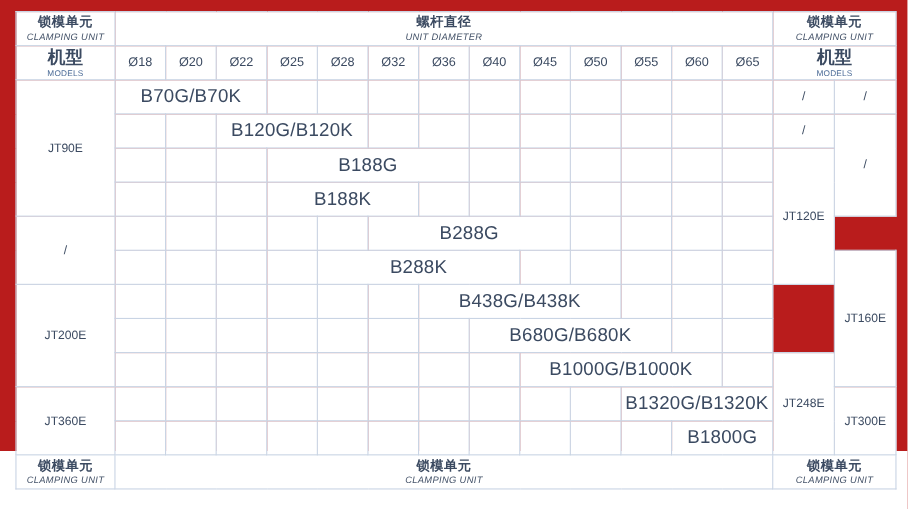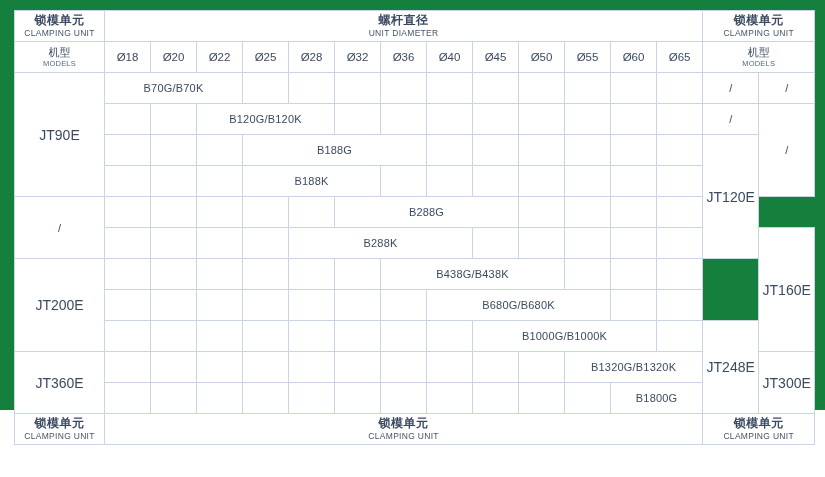--- a/index.html
+++ b/index.html
@@ -11,21 +11,21 @@
     width: 825px;
     height: 477px;
     font-family: "Liberation Sans", sans-serif;
     color: #2b3a52;
     overflow: hidden;
   }
   #wrap {
     width: 825px;
     height: 410px;
     position: relative;
-    background: #15803d;
+    background: #b91c1c;
   }
   table.matrix {
     position: absolute;
     left: 14px;
     top: 10px;
     width: 797px;
     border-collapse: collapse;
     table-layout: fixed;
     font-size: 11px;
   }
@@ -50,61 +50,62 @@
     font-size: 12px;
     display: block;
     font-weight: bold;
     letter-spacing: 0.5px;
   }
   td.hdr-blue .en {
     font-size: 8.5px;
     display: block;
     letter-spacing: 0.3px;
     opacity: 0.95;
+    font-style: italic;
   }
   
   td.hdr-light {
     background: #e7eef8;
     color: #274a7d;
     border: 1px solid #c9d4e4;
     line-height: 1.2;
     padding: 4px 2px;
   }
   td.hdr-light .cn {
-    font-size: 11px;
-    display: block;
-    font-weight: normal;
+    font-size: 16px;
+    display: block;
+    font-weight: bold;
   }
   td.hdr-light .en {
     font-size: 7.5px;
     display: block;
     letter-spacing: 0.2px;
     color: #4a6a96;
   }
   td.dia {
     background: #e7eef8;
     color: #2d4a72;
     font-size: 11.5px;
     height: 26px;
   }
   
   td.side {
     background: #f4f7fb;
     color: #3b4a61;
-    font-size: 14px;
+    font-size: 11px;
   }
   td.side-plain {
     background: #ffffff;
     color: #3b4a61;
     font-size: 11.5px;
   }
   td.bar {
     background: #e7eef8;
     color: #2d4a72;
-    font-size: 11px;
+    font-size: 17px;
     letter-spacing: 0.2px;
   }
   td.empty {
     background: #ffffff;
   }
   td.slash {
     font-size: 11px;
     color: #6d7d93;
   }
   .footerband .cn {

